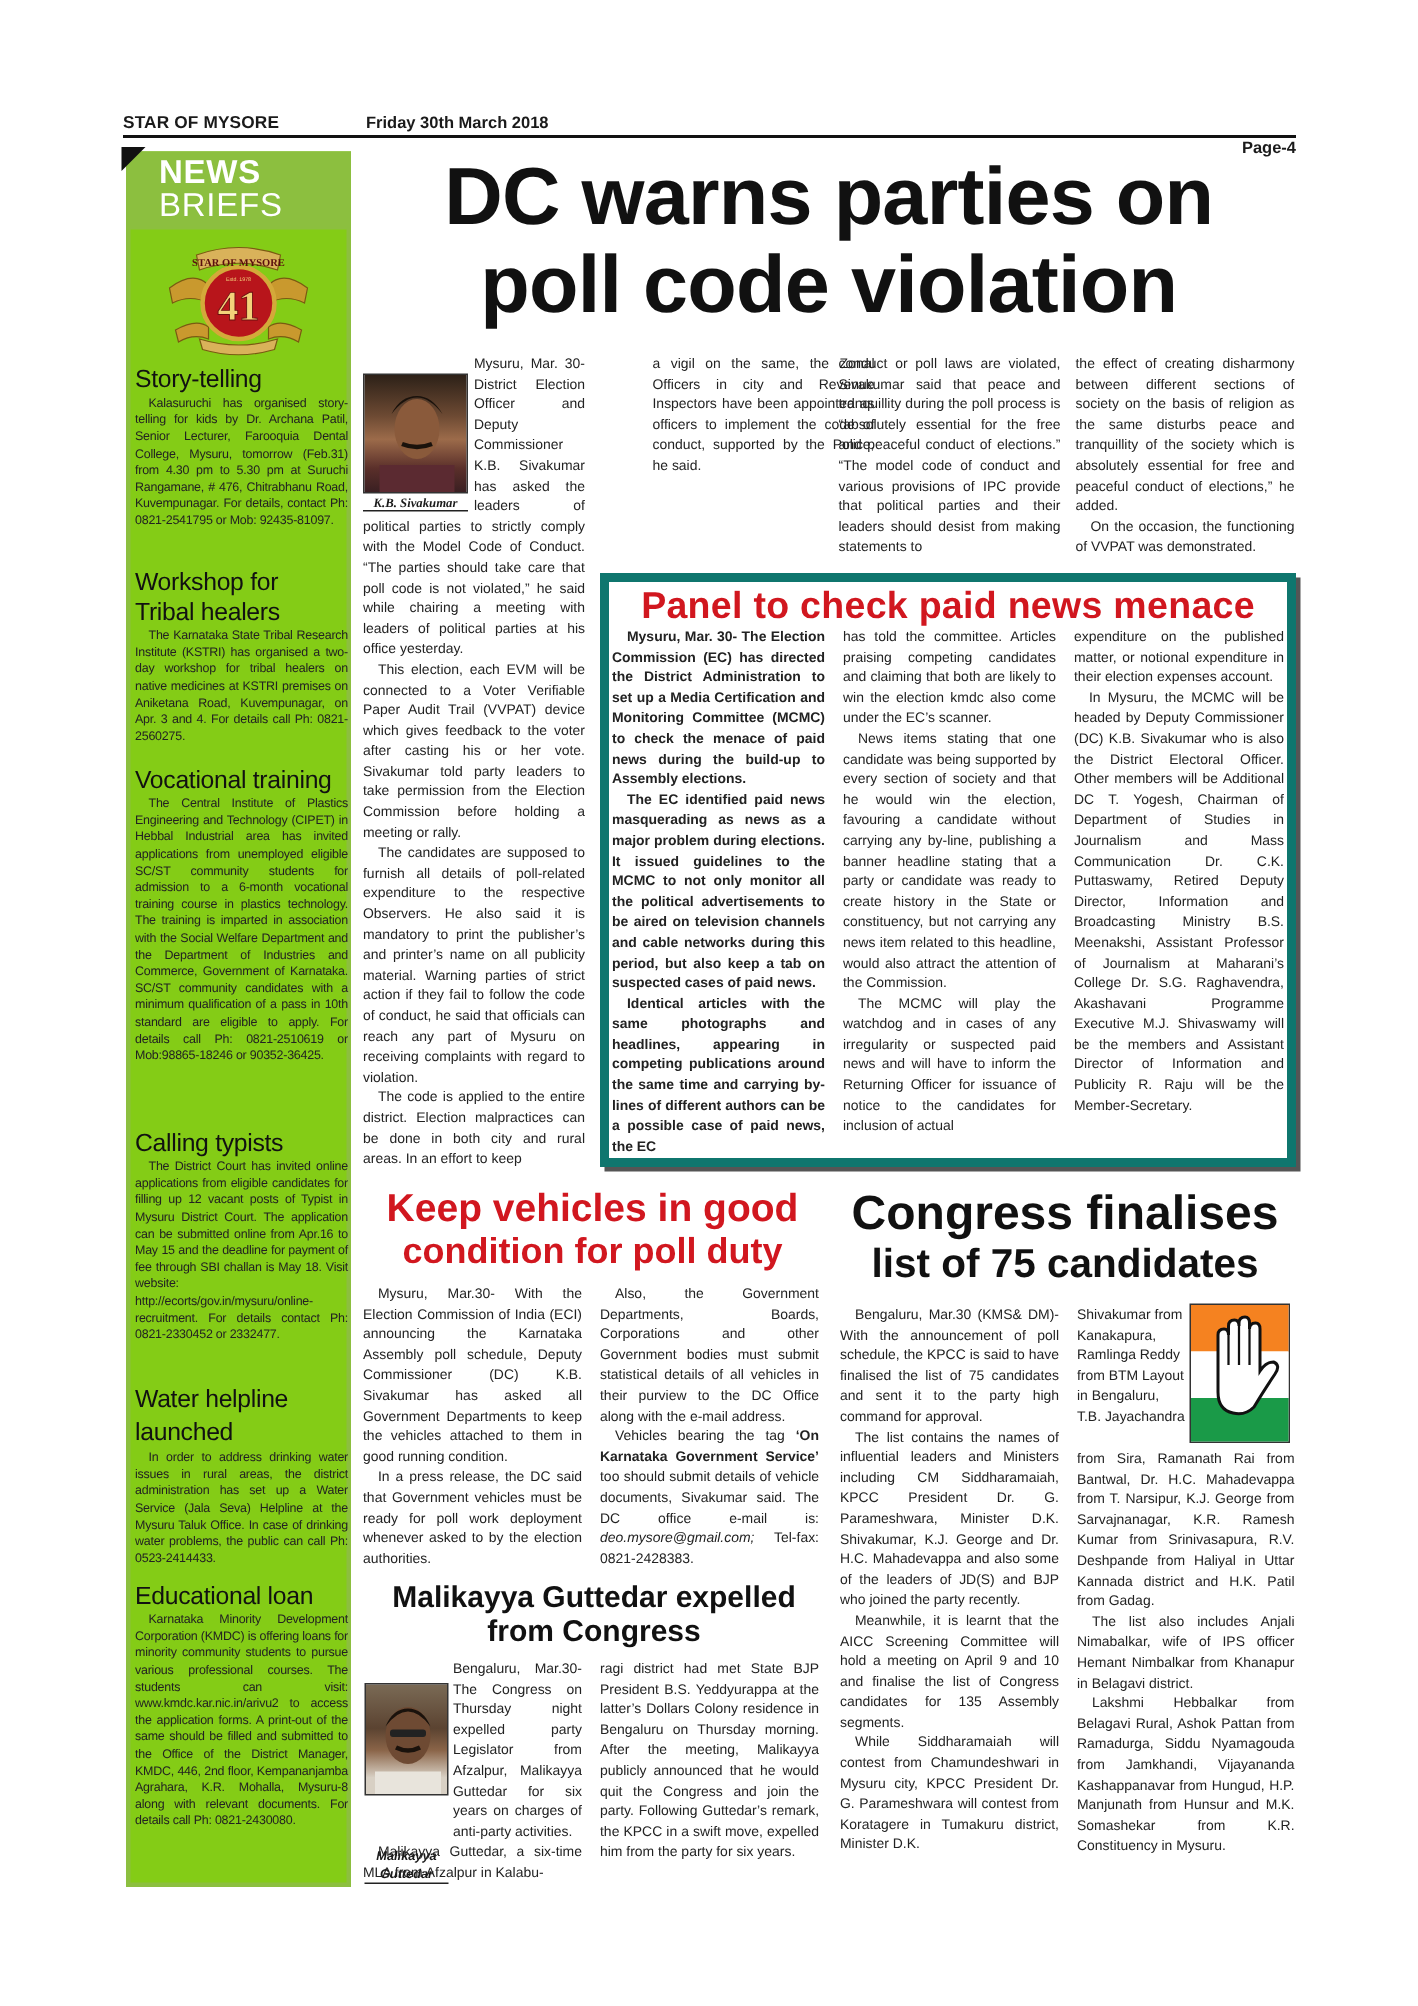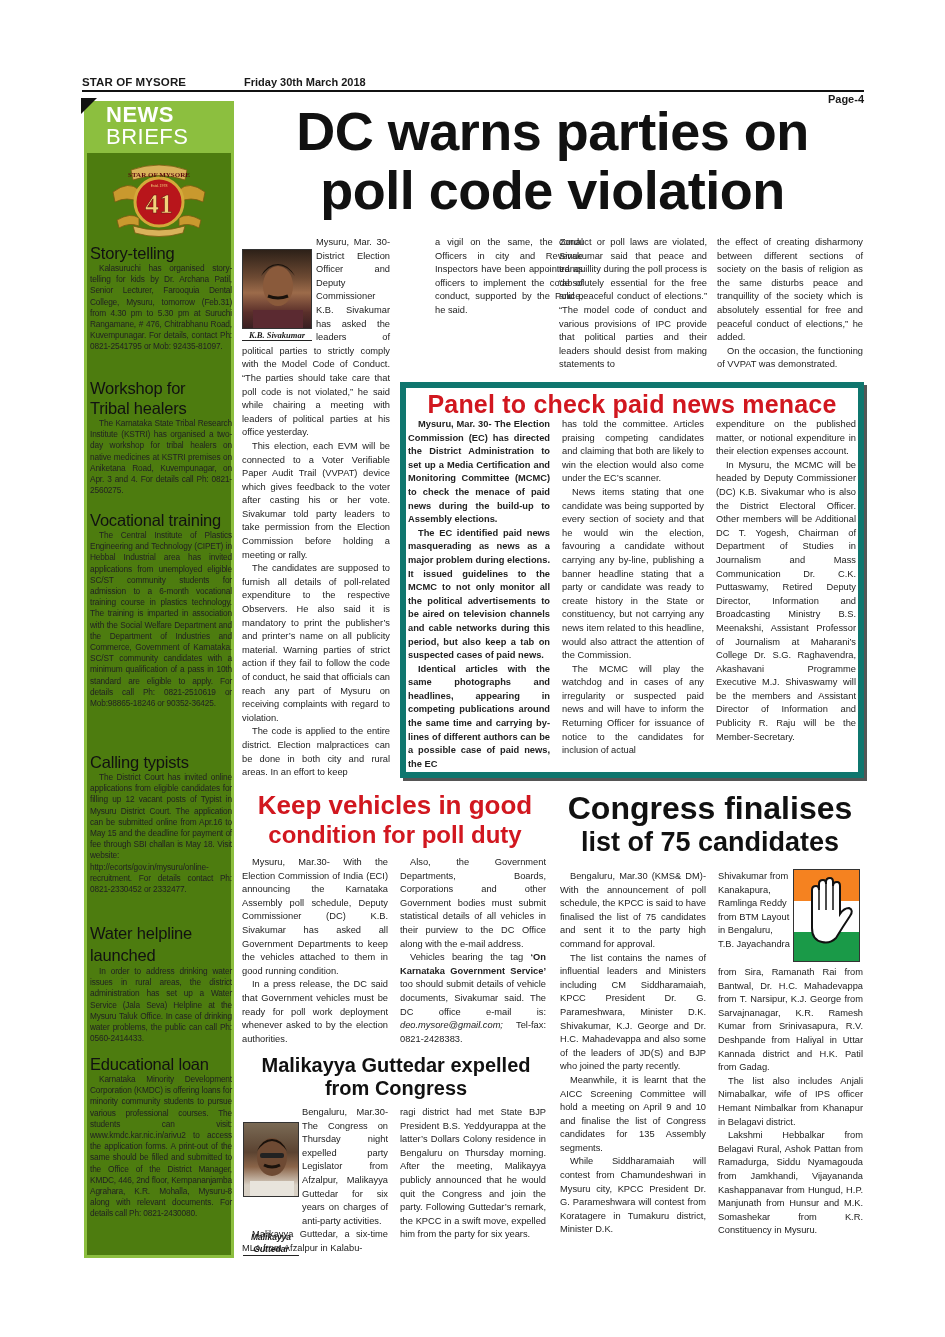--- a/index.html
+++ b/index.html
@@ -7,21 +7,21 @@
   body { position: relative; font-family: "Liberation Sans", sans-serif; color: #1a1a1a; }
   .abs { position: absolute; }
 
   
   .masthead { left: 82px; top: 76px; width: 782px; height: 16px; border-bottom: 2px solid #111; }
   .mh-paper { position: absolute; left: 0; top: 0; font-weight: bold; font-size: 11.5px; letter-spacing: 0.1px; }
   .mh-date { position: absolute; left: 162px; top: 0; font-weight: bold; font-size: 11px; }
   .mh-page { position: absolute; right: 0; top: 17px; font-weight: bold; font-size: 11px; }
 
   
-  .briefs { left: 84px; top: 101px; width: 150px; height: 1157px; background: #4d7c0f; border: 3px solid #8cbf3f; padding-left: 16px; }
+  .briefs { left: 84px; top: 101px; width: 150px; height: 1157px; background: #84cc16; border: 3px solid #8cbf3f; padding-left: 16px; }
   .briefs-head { position: absolute; left: -3px; top: -3px; width: 150px; height: 52px; background: #8cbf3f; }
   .briefs-corner { position: absolute; left: -3px; top: -3px; width: 0; height: 0; border-top: 16px solid #111; border-right: 16px solid transparent; }
   .briefs-news { position: absolute; left: 22px; top: 4px; font-size: 22px; font-weight: bold; color: #fff; line-height: 20px; letter-spacing: 0.5px; }
   .briefs-briefs { position: absolute; left: 22px; top: 24px; font-size: 22px; color: #fff; line-height: 24px; letter-spacing: 0.5px; }
   .logo { position: absolute; left: 22px; top: 58px; width: 100px; height: 76px; }
   .brief-item { position: absolute; left: 3px; width: 142px; }
   .brief-title { font-size: 16.5px; line-height: 20px; color: #111; letter-spacing: -0.2px; }
   .brief-body { font-size: 8.3px; line-height: 11.2px; text-align: justify; color: #222; text-indent: 9px; font-stretch: condensed; letter-spacing: -0.15px; }
 
   
@@ -84,21 +84,21 @@
   <div class="brief-item" style="top:406px;">
     <div class="brief-title">Vocational training</div>
     <div class="brief-body">The Central Institute of Plastics Engineering and Technology (CIPET) in Hebbal Industrial area has invited applications from unemployed eligible SC/ST community students for admission to a 6-month vocational training course in plastics technology. The training is imparted in association with the Social Welfare Department and the Department of Industries and Commerce, Government of Karnataka. SC/ST community candidates with a minimum qualification of a pass in 10th standard are eligible to apply. For details call Ph: 0821-2510619 or Mob:98865-18246 or 90352-36425.</div>
   </div>
   <div class="brief-item" style="top:648px;">
     <div class="brief-title">Calling typists</div>
     <div class="brief-body">The District Court has invited online applications from eligible candidates for filling up 12 vacant posts of Typist in Mysuru District Court. The application can be submitted online from Apr.16 to May 15 and the deadline for payment of fee through SBI challan is May 18. Visit website: http://ecorts/gov.in/mysuru/online-recruitment. For details contact Ph: 0821-2330452 or 2332477.</div>
   </div>
   <div class="brief-item" style="top:818px;">
     <div class="brief-title" style="width:110px; line-height:22px;">Water helpline launched</div>
-    <div class="brief-body">In order to address drinking water issues in rural areas, the district administration has set up a Water Service (Jala Seva) Helpline at the Mysuru Taluk Office. In case of drinking water problems, the public can call Ph: 0560-2414433.</div>
+    <div class="brief-body">In order to address drinking water issues in rural areas, the district administration has set up a Water Service (Jala Seva) Helpline at the Mysuru Taluk Office. In case of drinking water problems, the public can call Ph: 0523-2414433.</div>
   </div>
   <div class="brief-item" style="top:950px;">
     <div class="brief-title">Educational loan</div>
     <div class="brief-body">Karnataka Minority Development Corporation (KMDC) is offering loans for minority community students to pursue various professional courses. The students can visit: www.kmdc.kar.nic.in/arivu2 to access the application forms. A print-out of the same should be filled and submitted to the Office of the District Manager, KMDC, 446, 2nd floor, Kempananjamba Agrahara, K.R. Mohalla, Mysuru-8 along with relevant documents. For details call Ph: 0821-2430080.</div>
   </div>
 </div>
 
 <div class="abs headline">
   <div>DC warns parties on</div>
   <div>poll code violation</div>
@@ -136,21 +136,21 @@
 
 <div class="abs panel">
   <div class="panel-title">Panel to check paid news menace</div>
 </div>
 <div class="col" style="left:408px; top:418px; width:142px;font-weight:bold;">
   <p>Mysuru, Mar. 30- The Election Commission (EC) has directed the District Administration to set up a Media Certification and Monitoring Committee (MCMC) to check the menace of paid news during the build-up to Assembly elections.</p>
   <p>The EC identified paid news masquerading as news as a major problem during elections. It issued guidelines to the MCMC to not only monitor all the political advertisements to be aired on television channels and cable networks during this period, but also keep a tab on suspected cases of paid news.</p>
   <p>Identical articles with the same photographs and headlines, appearing in competing publications around the same time and carrying by-lines of different authors can be a possible case of paid news, the EC</p>
 </div>
 <div class="col" style="left:562px; top:418px; width:142px;">
-  <p class="noind">has told the committee. Articles praising competing candidates and claiming that both are likely to win the election would also come under the EC’s scanner.</p>
+  <p class="noind">has told the committee. Articles praising competing candidates and claiming that both are likely to win the election kmdc also come under the EC’s scanner.</p>
   <p>News items stating that one candidate was being supported by every section of society and that he would win the election, favouring a candidate without carrying any by-line, publishing a banner headline stating that a party or candidate was ready to create history in the State or constituency, but not carrying any news item related to this headline, would also attract the attention of the Commission.</p>
   <p>The MCMC will play the watchdog and in cases of any irregularity or suspected paid news and will have to inform the Returning Officer for issuance of notice to the candidates for inclusion of actual</p>
 </div>
 <div class="col" style="left:716px; top:418px; width:140px;">
   <p class="noind">expenditure on the published matter, or notional expenditure in their election expenses account.</p>
   <p>In Mysuru, the MCMC will be headed by Deputy Commissioner (DC) K.B. Sivakumar who is also the District Electoral Officer. Other members will be Additional DC T. Yogesh, Chairman of Department of Studies in Journalism and Mass Communication Dr. C.K. Puttaswamy, Retired Deputy Director, Information and Broadcasting Ministry B.S. Meenakshi, Assistant Professor of Journalism at Maharani’s College Dr. S.G. Raghavendra, Akashavani Programme Executive M.J. Shivaswamy will be the members and Assistant Director of Information and Publicity R. Raju will be the Member-Secretary.</p>
 </div>
 
 <div class="abs red-head" style="left:240px; top:790px; width:310px; font-size:26px; line-height:30px;">
   <div>Keep vehicles in good</div>

